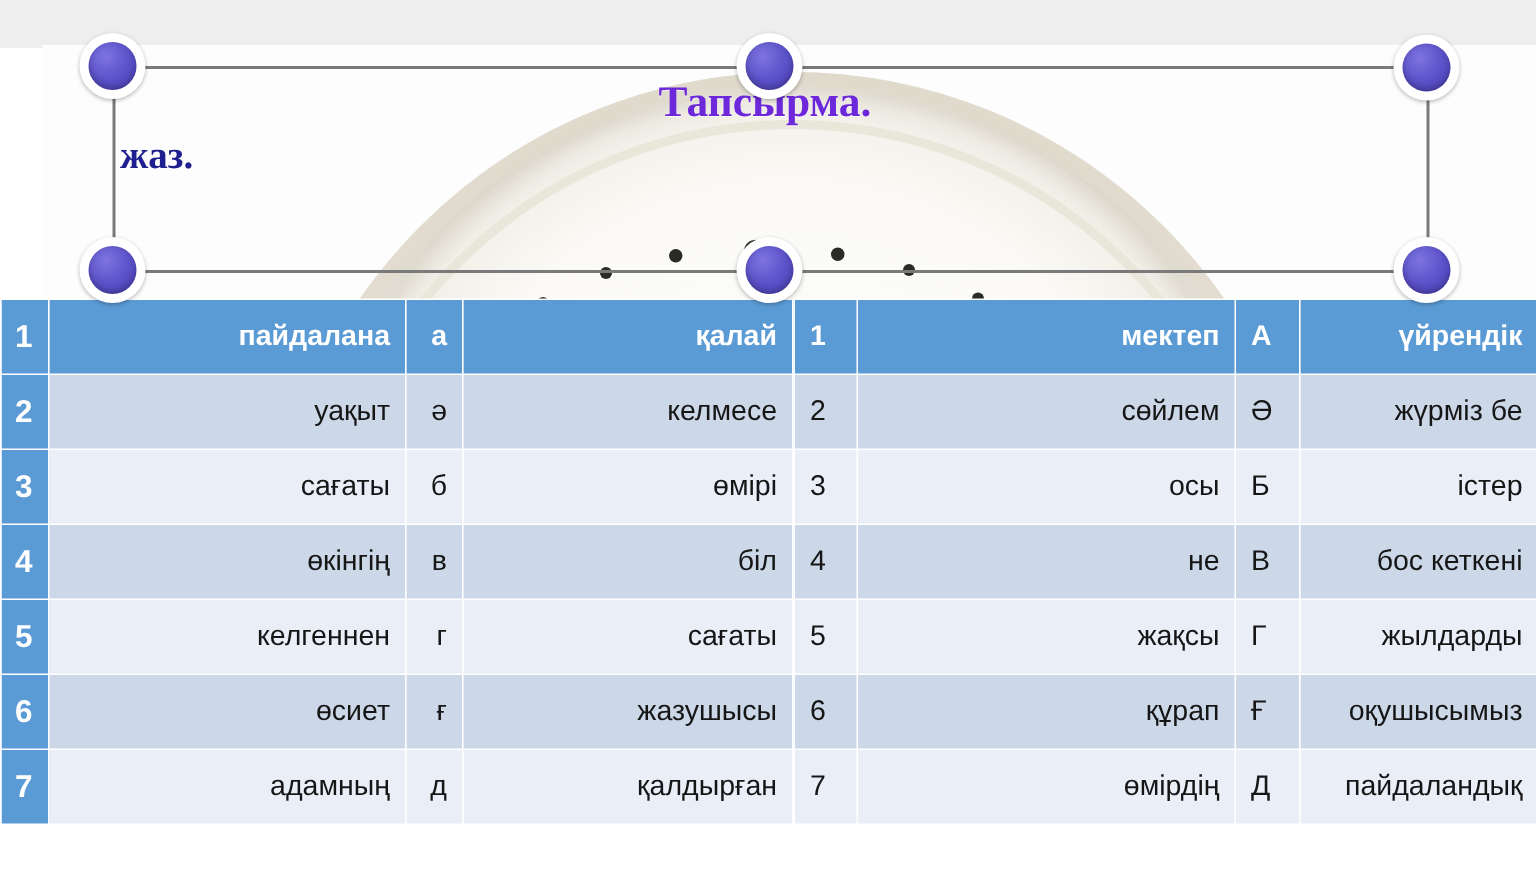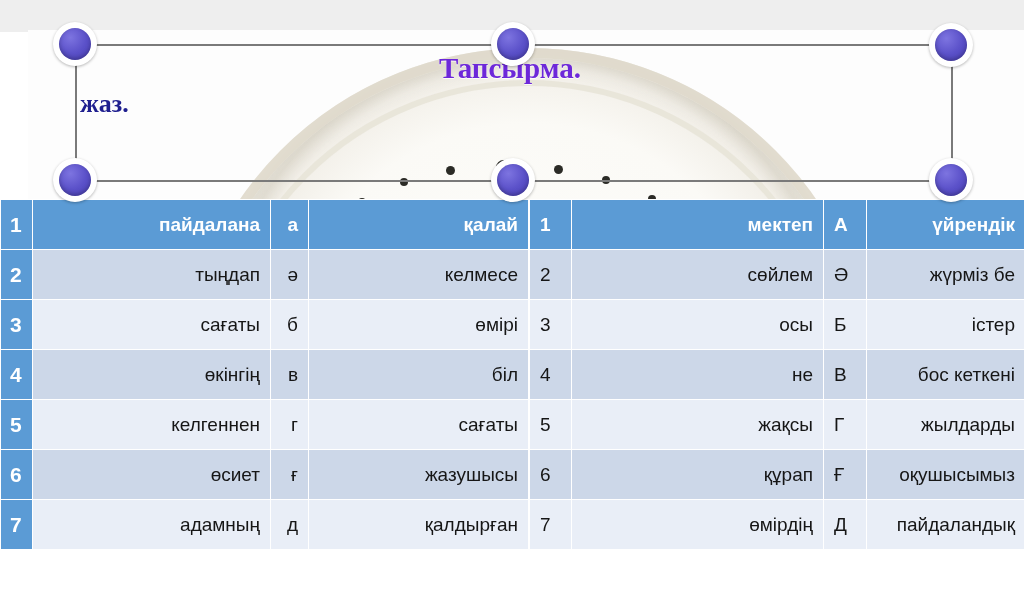--- a/index.html
+++ b/index.html
@@ -274,21 +274,21 @@
         <tr>
           <th class="c-num">1</th>
           <th class="c-word">пайдалана</th>
           <th class="c-ltr">а</th>
           <th class="c-phr">қалай</th>
         </tr>
       </thead>
       <tbody>
         <tr>
           <td class="c-num">2</td>
-          <td class="c-word">тыңдап</td>
+          <td class="c-word">уақыт</td>
           <td class="c-ltr">ә</td>
           <td class="c-phr">келмесе</td>
         </tr>
         <tr>
           <td class="c-num">3</td>
           <td class="c-word">сағаты</td>
           <td class="c-ltr">б</td>
           <td class="c-phr">өмірі</td>
         </tr>
         <tr>

